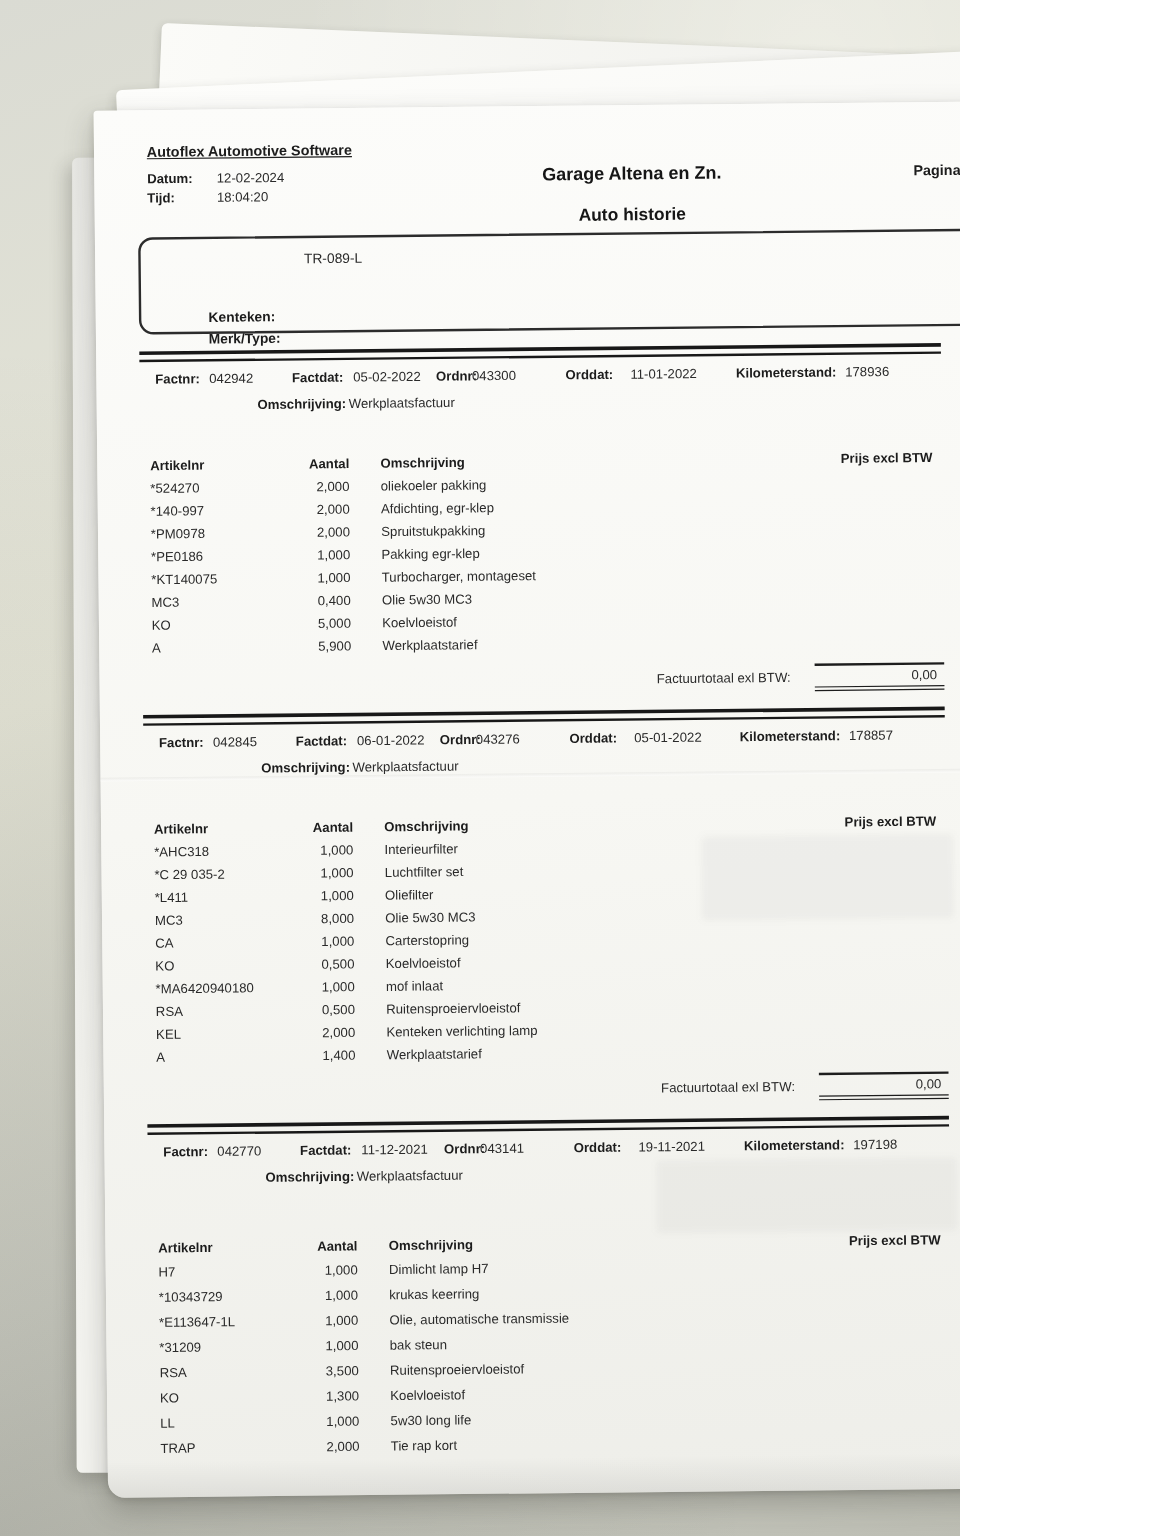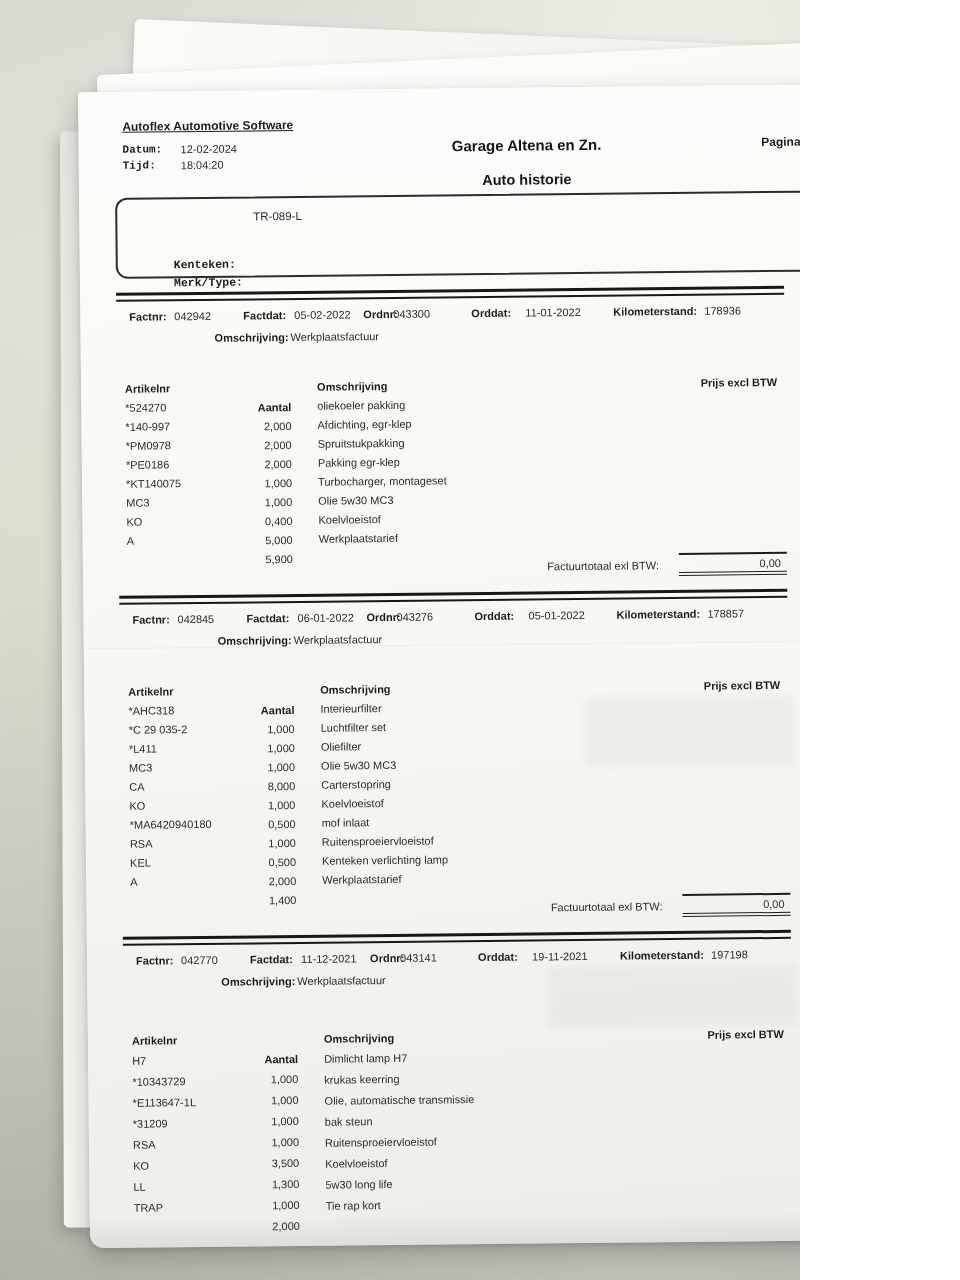--- a/index.html
+++ b/index.html
@@ -61,21 +61,21 @@
     pointer-events:none;
   }
   .smudge{position:absolute;background:rgba(70,70,75,0.05);filter:blur(3px);border-radius:3px;pointer-events:none;}
   .page-inner{position:absolute;inset:0;padding:28px 46px 0 44px;font-size:11px;}
 
   
   .software{font-size:12px;font-weight:bold;text-decoration:underline;color:#1d1d1d;}
   .header-row{display:flex;margin-top:8px;}
   .header-left{width:250px;}
   .kv{display:flex;height:16px;line-height:16px;}
-  .kv .lbl{width:58px;font-weight:bold;color:#1c1c1c;font-family:Liberation Mono, monospace;}
+  .kv .lbl{width:58px;font-weight:bold;color:#1c1c1c;}
   .header-center{flex:1;text-align:center;}
   .company{font-size:15px;font-weight:bold;color:#161616;line-height:16px;}
   .doc-title{font-size:14.5px;font-weight:bold;color:#161616;margin-top:18px;}
   .header-right{width:130px;text-align:right;padding-right:28px;}
   .pagina{font-size:12px;font-weight:bold;color:#1c1c1c;}
 
   
   .vehicle-box{
     margin:6px 0 0 -8px;width:702px;height:68px;
     border:2px solid #2c2c2c;border-radius:12px;
@@ -99,21 +99,21 @@
   .p-km{left:489px}.v-km{left:580px}
   .oms-row{position:relative;height:15px;margin-top:7px;}
   .p-oms{left:90px}.v-oms{left:166px}
 
   .items{width:660px;margin-top:32px;}
   .thead,.item-row{display:grid;grid-template-columns:130px 48px 1fr 150px;}
   .thead{font-weight:bold;color:#1c1c1c;height:19px;line-height:19px;}
   .item-row{height:19px;line-height:19px;}
   .s3 .item-row{height:21px;line-height:21px;}
   .s3 .items{margin-top:40px;}
-  .c-aantal{text-align:right;padding-right:12px;margin-top:20px;}
+  .c-aantal{text-align:right;padding-right:12px;}
   .c-oms{padding-left:14px;}
   .c-prijs{text-align:right;padding-right:8px;}
 
   .totals{width:660px;margin-top:8px;display:flex;justify-content:flex-end;align-items:flex-start;}
   .t-lbl{margin:6px 20px 0 0;}
   .t-amt{
     display:inline-block;min-width:96px;text-align:right;
     border-top:2px solid #1d1d1d;border-bottom:4px double #1d1d1d;
     padding:3px 6px 2px 6px;
   }

